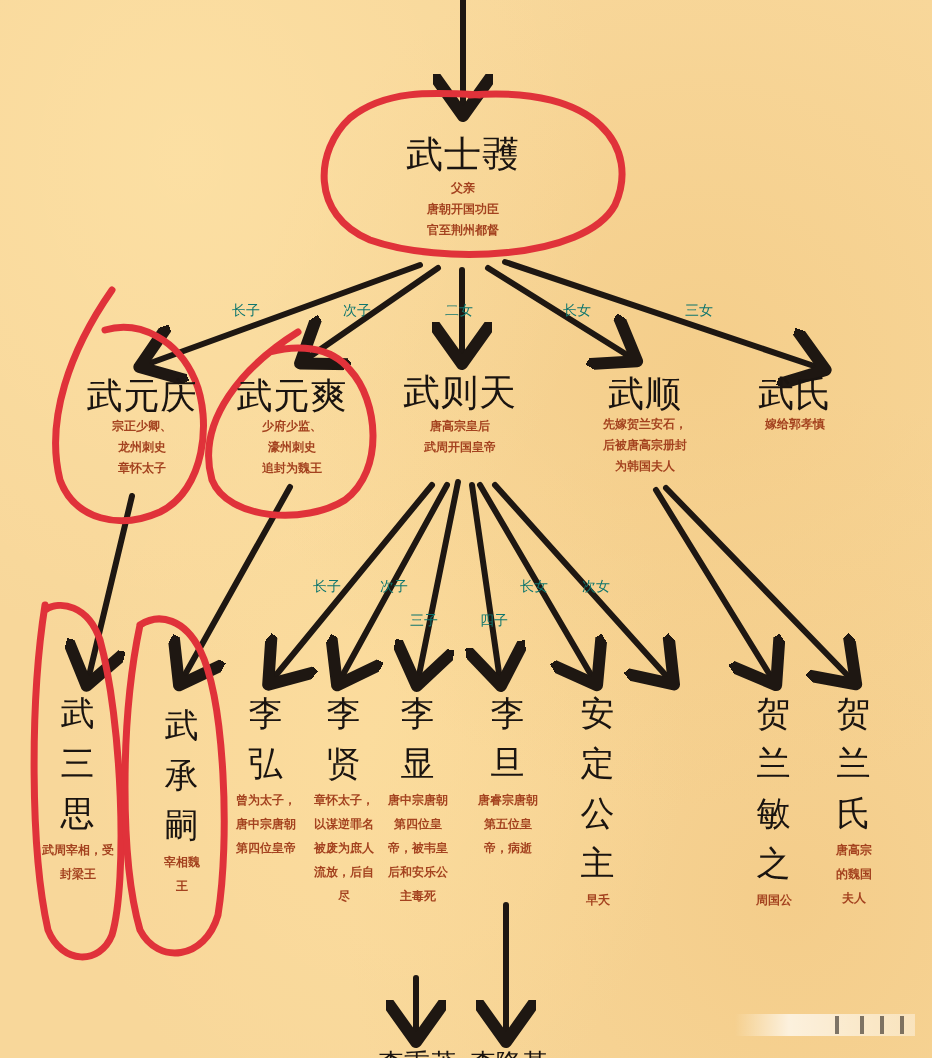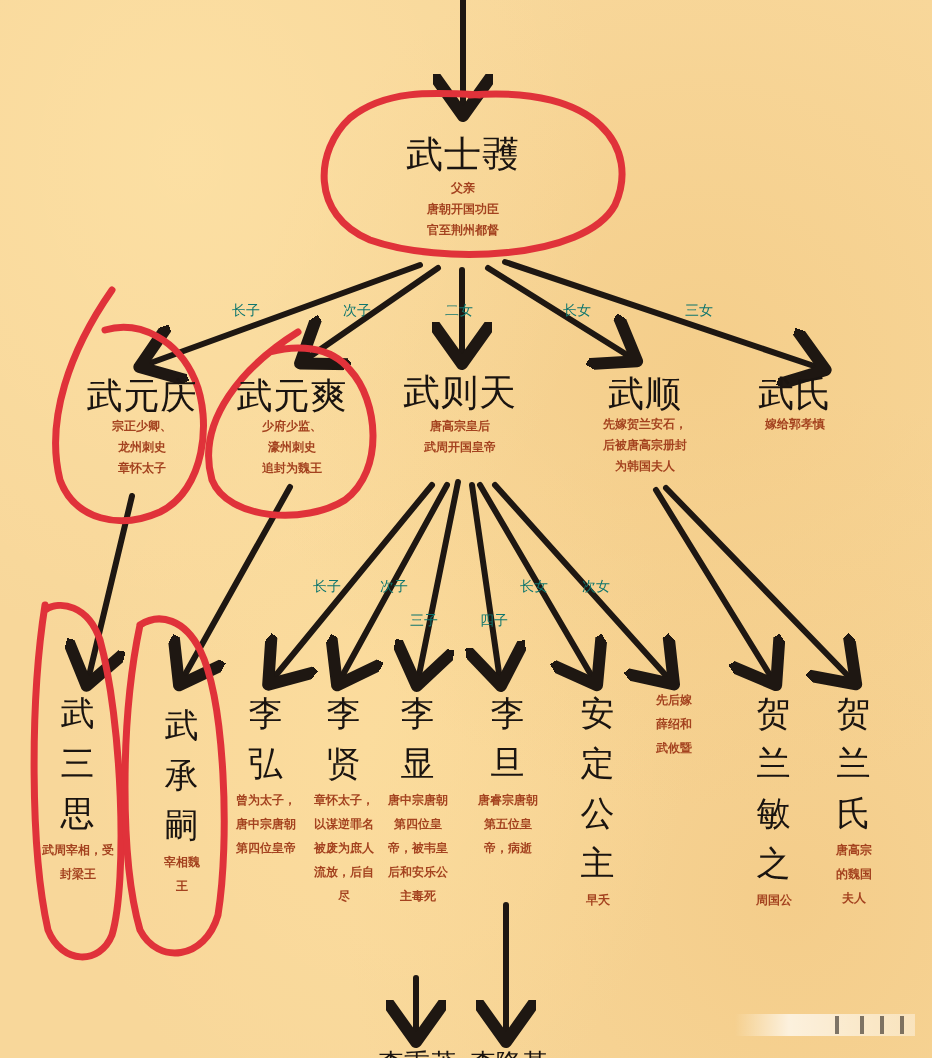--- a/index.html
+++ b/index.html
@@ -140,21 +140,20 @@
 </div>
 <div class="node" style="left:476px; top:688px; width:64px;">
   <div class="name v">李旦</div>
   <div class="desc v">唐睿宗唐朝第五位皇帝，病逝</div>
 </div>
 <div class="node" style="left:566px; top:688px; width:64px;">
   <div class="name v">安定公主</div>
   <div class="desc v">早夭</div>
 </div>
 <div class="node" style="left:642px; top:688px; width:64px;">
-  <div class="desc v" style="width:40px;">先后嫁薛绍和武攸暨</div>
 </div>
 <div class="node" style="left:742px; top:688px; width:64px;">
   <div class="name v">贺兰敏之</div>
   <div class="desc v" style="width:40px;">周国公</div>
 </div>
 <div class="node" style="left:822px; top:688px; width:64px;">
   <div class="name v">贺兰氏</div>
   <div class="desc v" style="width:40px;">唐高宗的魏国夫人</div>
 </div>
 

